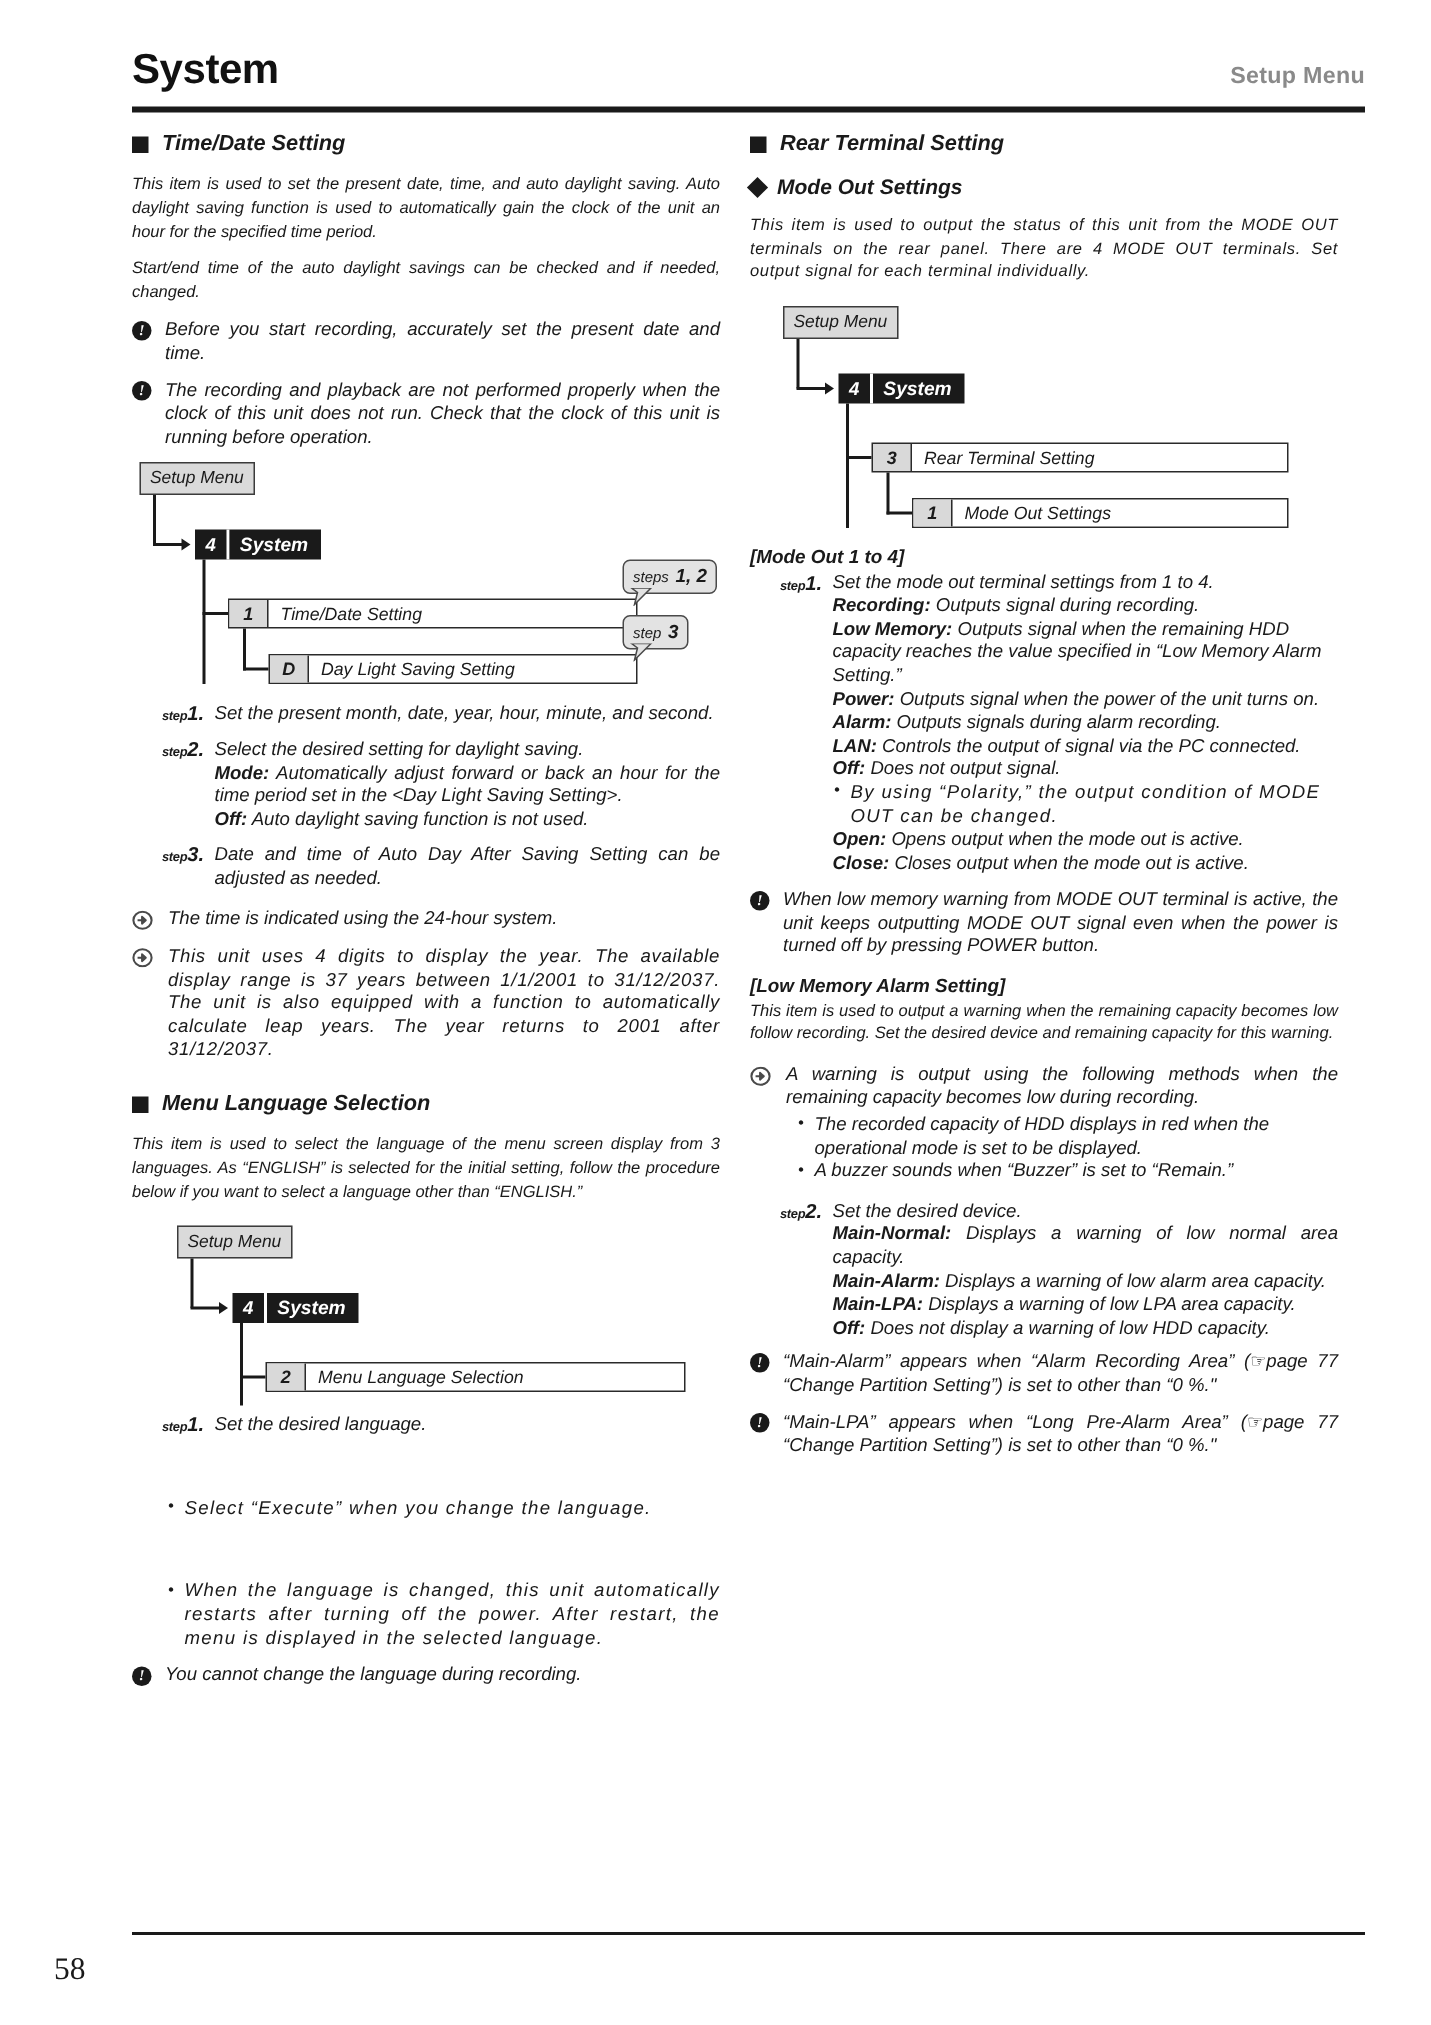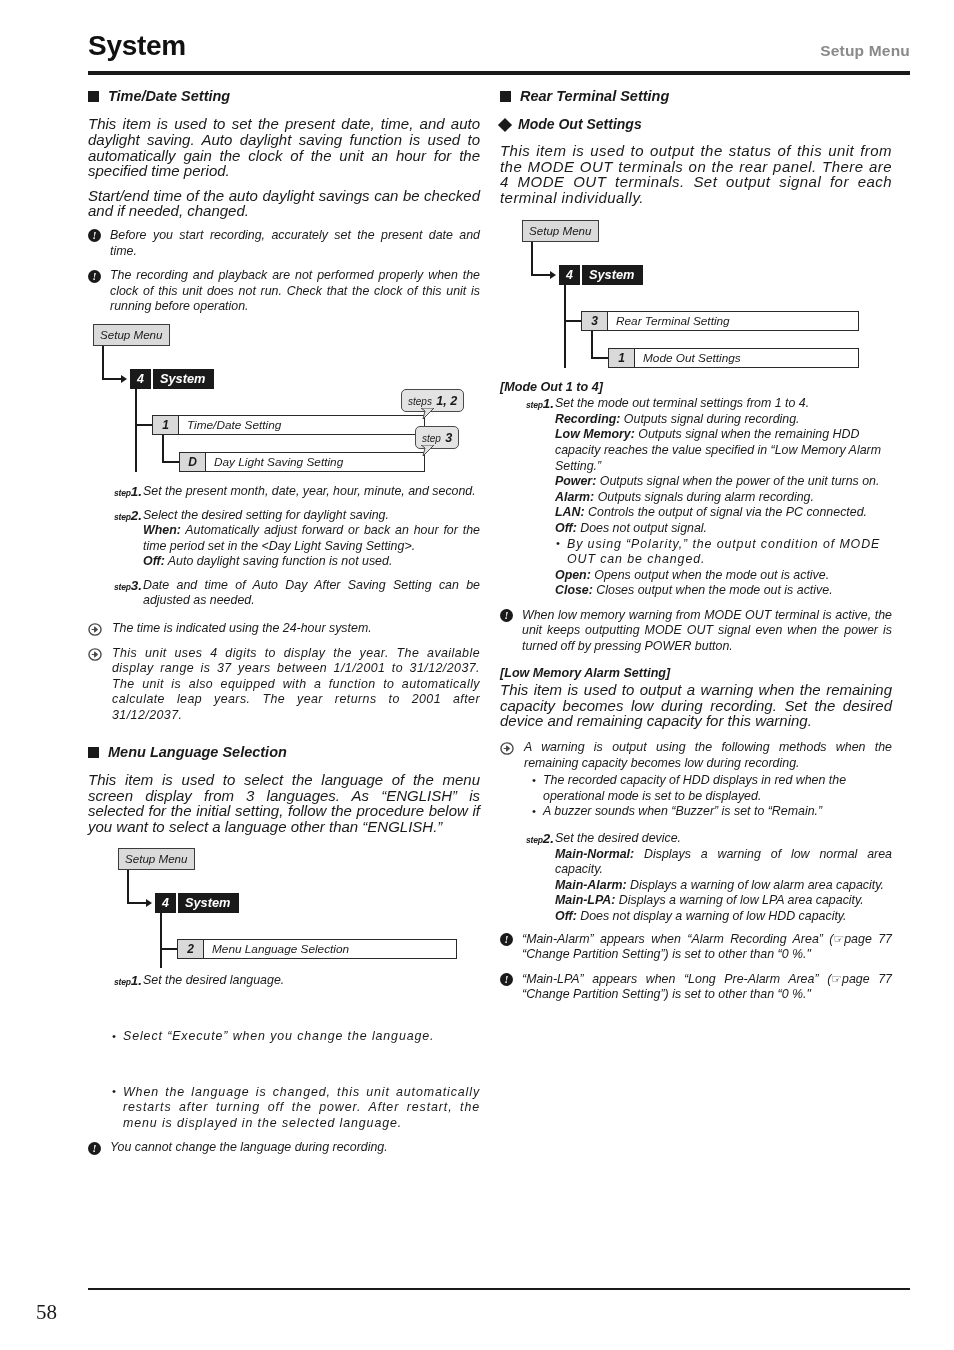--- a/index.html
+++ b/index.html
@@ -97,21 +97,21 @@
   }
   h3.sub .dia {
     display: inline-block;
     width: 10px; height: 10px;
     background: #1a1a1a;
     transform: rotate(45deg);
     flex: 0 0 auto;
   }
   p.body {
     margin: 0 0 9px 0;
-    font-size: 15px;
+    font-size: 11px;
     line-height: 15.6px;
     text-align: justify;
     text-justify: inter-word;
   }
 
   .bracket-head {
     margin: 0 0 1px 0;
     font-size: 12.6px;
     font-weight: bold;
     line-height: 15.6px;
@@ -160,24 +160,24 @@
   
   .step {
     position: relative;
     padding-left: 55px;
     margin: 0 0 8px 0;
     font-size: 12.4px;
     line-height: 15.6px;
   }
   .step .step-label {
     position: absolute;
-    left: 16px;
+    left: 0;
     top: 0;
     width: 48px;
-    text-align: center;
+    text-align: right;
     white-space: nowrap;
   }
   .step .step-label .sw {
     font-size: 8.6px;
     font-weight: bold;
     letter-spacing: -0.2px;
   }
   .step .step-label .sn {
     font-size: 13.4px;
     font-weight: bold;
@@ -378,21 +378,21 @@
       </div>
 
       <div class="dg-line" style="left:74px; top:111px; width:2px; height:28px;"></div>
       <div class="dg-line" style="left:74px; top:137px; width:19px; height:2px;"></div>
 
       <div class="dg-item" style="left:91px; top:128px; width:246px;">
         <div class="k">D</div>
         <div class="v">Day Light Saving Setting</div>
       </div>
 
-      <div class="callout" style="left:313px; top:65px;">
+      <div class="callout" style="left:327px; top:65px;">
         <span class="cw">steps</span>
         <span class="cn">1, 2</span>
       </div>
       <svg class="callout-tail" style="left:332px; top:84px;" width="16" height="12" viewBox="0 0 16 12">
         <path d="M1,0 L14,0 L3,11 L5,3 Z" fill="#e3e3e3" stroke="#4a4a4a" stroke-width="1"></path>
       </svg>
 
       <div class="callout" style="left:327px; top:102px;">
         <span class="cw">step</span>
         <span class="cn">3</span>
@@ -407,21 +407,21 @@
         <span class="sw">step</span><span class="sn">1.</span>
       </span>
       <span class="justify" style="display:block;">Set the present month, date, year, hour, minute, and second.</span>
     </div>
 
     <div class="step">
       <span class="step-label">
         <span class="sw">step</span><span class="sn">2.</span>
       </span>
       <span class="line">Select the desired setting for daylight saving.</span>
-      <span class="line justify"><b>When:</b> <span>Automatically adjust forward or back an hour for the time period set in the &lt;Day Light Saving Setting&gt;.</span></span>
+      <span class="line justify"><b>Mode:</b> <span>Automatically adjust forward or back an hour for the time period set in the &lt;Day Light Saving Setting&gt;.</span></span>
       <span class="line"><b>Off:</b> <span>Auto daylight saving function is not used.</span></span>
     </div>
 
     <div class="step" style="margin-bottom:12px;">
       <span class="step-label">
         <span class="sw">step</span><span class="sn">3.</span>
       </span>
       <span class="justify" style="display:block;">Date and time of Auto Day After Saving Setting can be adjusted as needed.</span>
     </div>
 
@@ -553,21 +553,21 @@
       <span class="line"><b>Open:</b> <span>Opens output when the mode out is active.</span></span>
       <span class="line"><b>Close:</b> <span>Closes output when the mode out is active.</span></span>
     </div>
 
     <div class="note" style="margin-top:9px; margin-bottom:11px;">
       <span class="excl">!</span>
       <span>When low memory warning from MODE OUT terminal is active, the unit keeps outputting MODE OUT signal even when the power is turned off by pressing POWER button.</span>
     </div>
 
     <p class="bracket-head">[Low Memory Alarm Setting]</p>
-    <p class="body" style="margin-bottom:11px;">This item is used to output a warning when the remaining capacity becomes low during recording. Set the desired device and remaining capacity for this warning.</p>
+    <p class="body" style="margin-bottom:11px;">This item is used to output a warning when the remaining capacity becomes low follow recording. Set the desired device and remaining capacity for this warning.</p>
 
     <div class="memo" style="margin-bottom:2px;">
       <svg class="arrowcircle" viewBox="0 0 16 15">
         <ellipse cx="8" cy="7.5" rx="7" ry="6.5" fill="#ffffff" stroke="#4a4a4a" stroke-width="1.6"></ellipse>
         <path d="M4.2,7.5 L9.2,7.5 M7.6,4.8 L10.6,7.5 L7.6,10.2 Z" fill="#4a4a4a" stroke="#4a4a4a" stroke-width="1.4" stroke-linejoin="round"></path>
       </svg>
       <span>A warning is output using the following methods when the remaining capacity becomes low during recording.</span>
     </div>
 
     <ul class="dash" style="margin-left:31px; margin-bottom:11px;">

